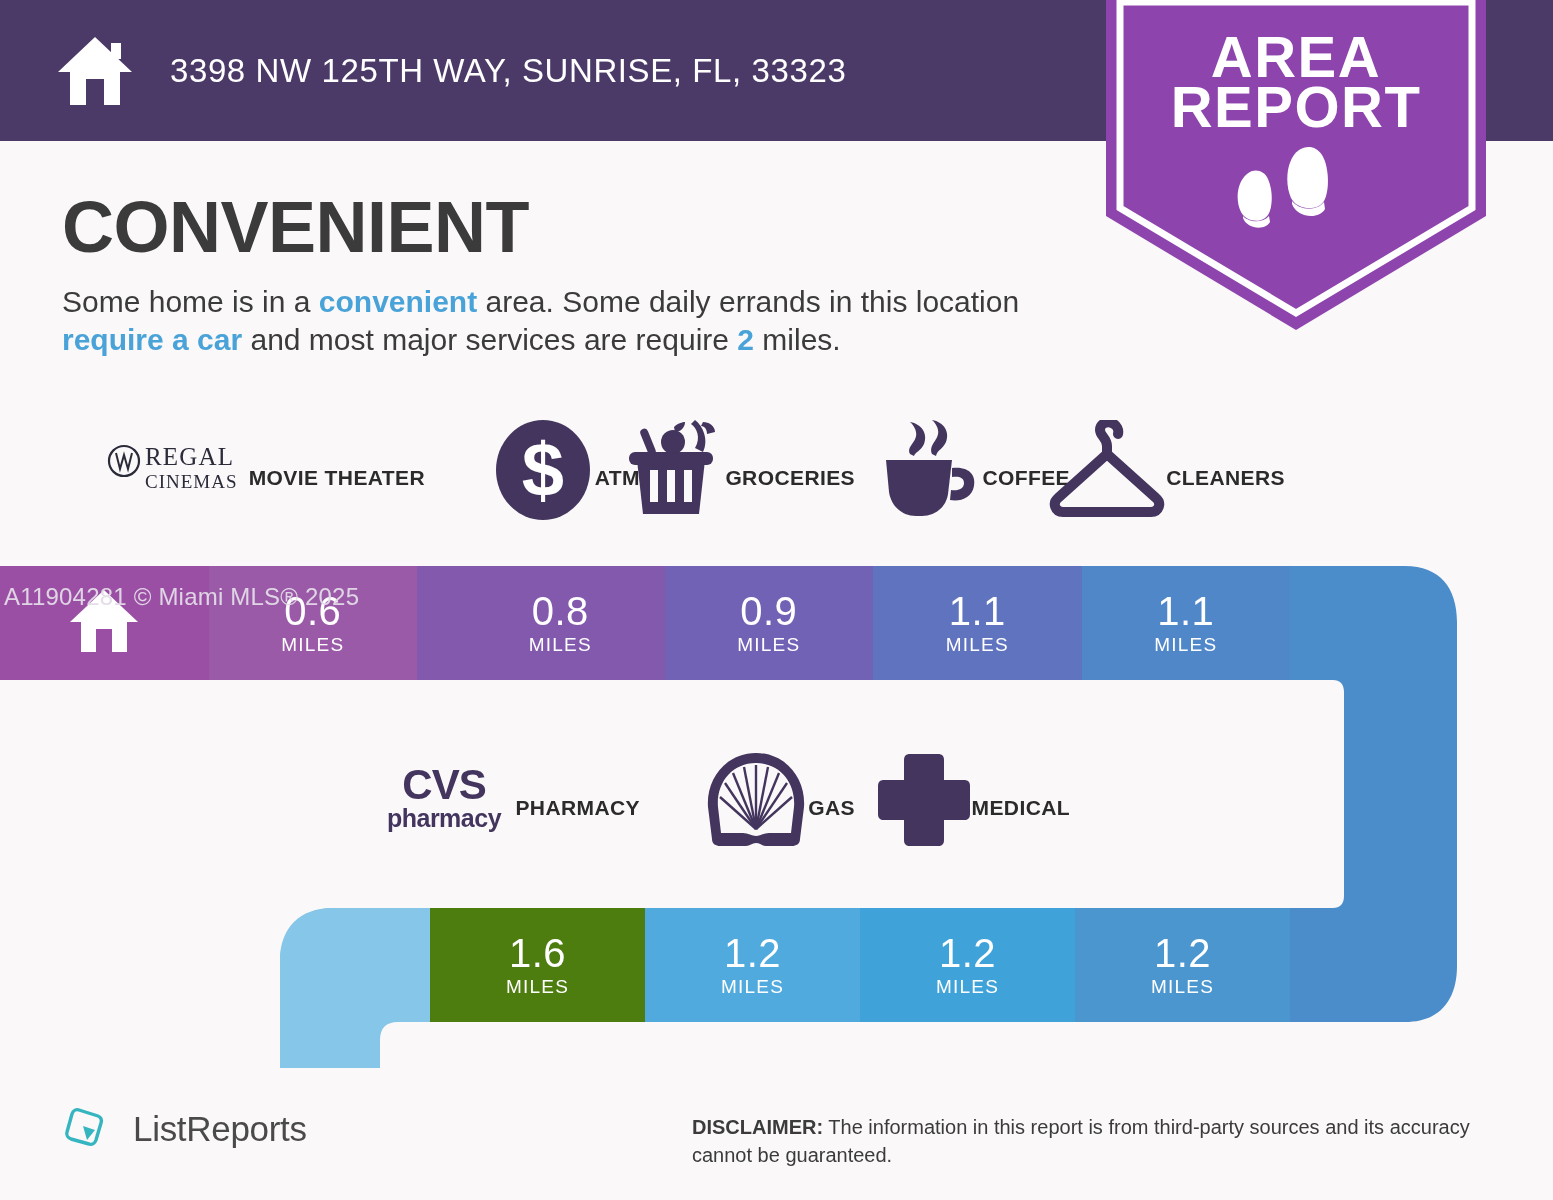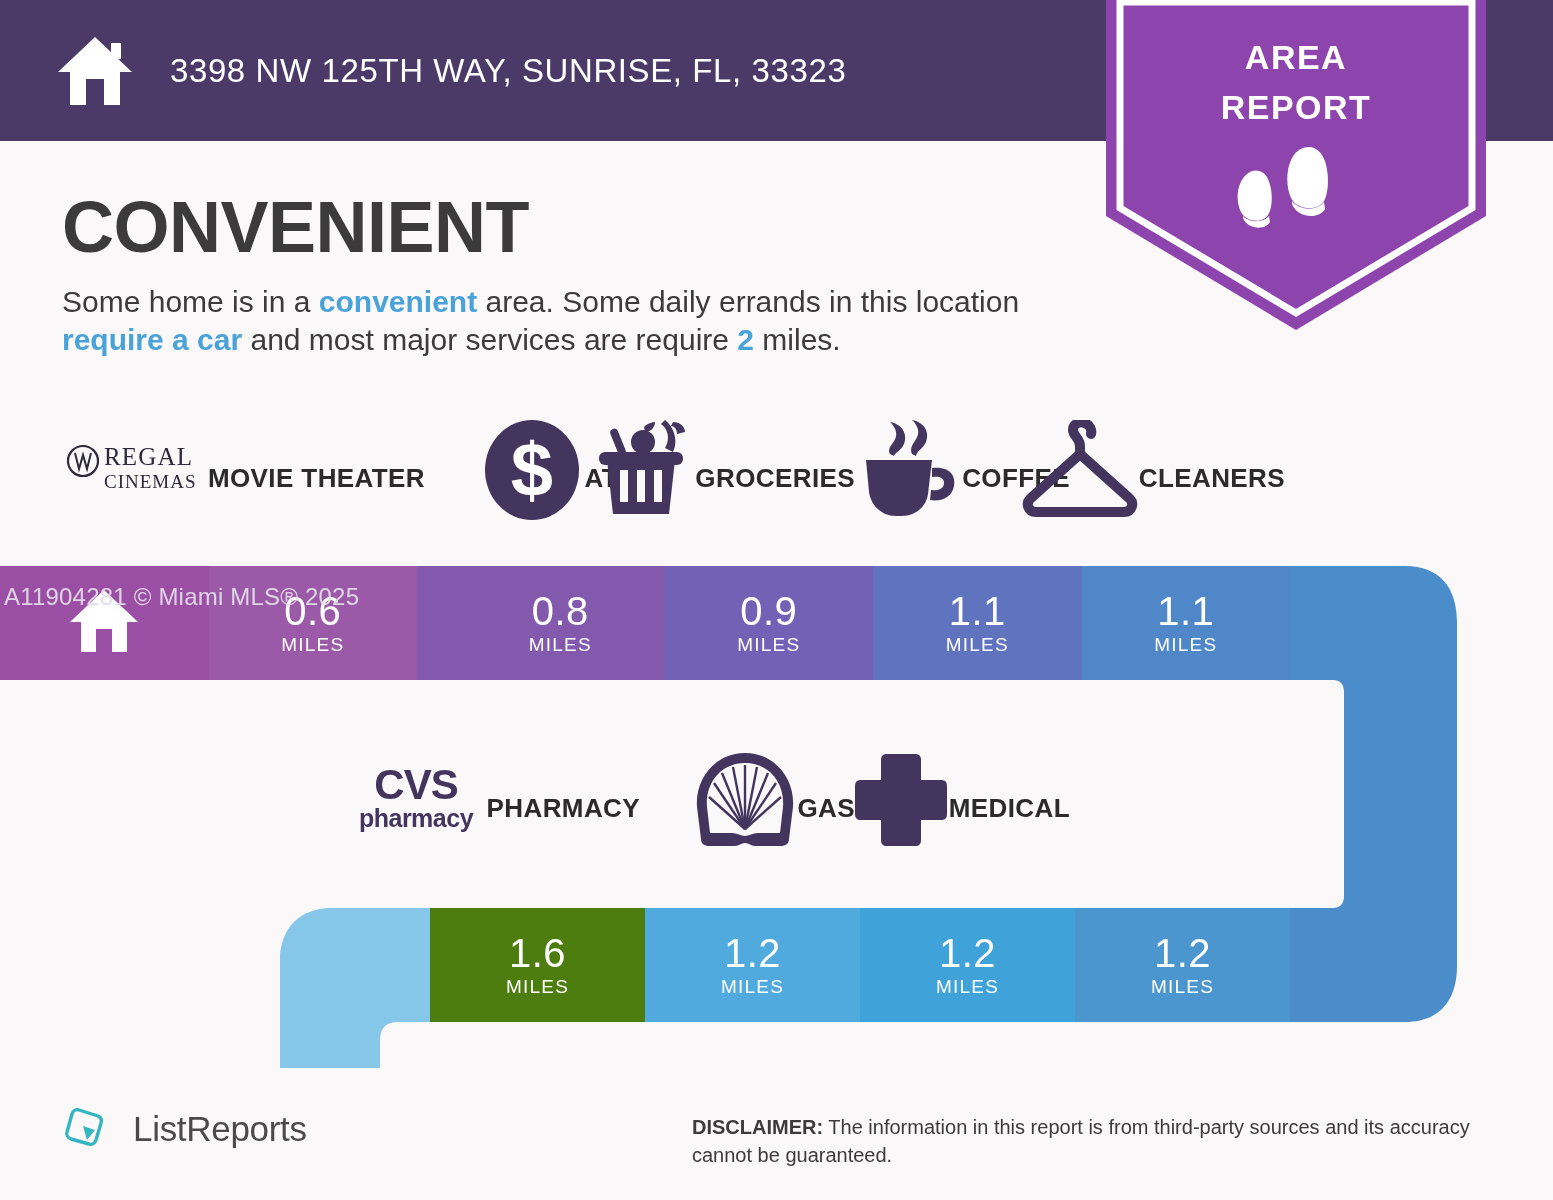--- a/index.html
+++ b/index.html
@@ -24,41 +24,41 @@
   .addr{
     color:#ffffff;font-size:33px;font-weight:500;letter-spacing:.6px;white-space:nowrap;
     font-family:"Liberation Sans", sans-serif;
   }
 
   
   .badge{position:absolute;left:1106px;top:-6px;width:380px;height:336px;}
   .badge svg{display:block;}
   .badge-txt{
     position:absolute;left:0;top:38px;width:380px;text-align:center;
-    color:#fff;font-size:34px;font-weight:bold;line-height:50px;letter-spacing:1.5px;
+    color:#fff;font-size:58px;font-weight:bold;line-height:50px;letter-spacing:1.5px;
   }
   .badge-feet{position:absolute;left:123px;top:152px;width:135px;height:95px;}
 
   
   .h1{
     position:absolute;left:62px;top:188px;
     font-size:72px;font-weight:bold;color:#3b3b3b;letter-spacing:-.5px;line-height:78px;
   }
   .sub{
     position:absolute;left:62px;top:283px;width:1010px;
     font-size:30px;line-height:38px;color:#3b3b3b;font-weight:400;
   }
   .hl{color:#4aa3d8;font-weight:bold;}
 
   
   .icon-row{position:absolute;display:flex;}
   .icon-cell{width:215px;display:flex;flex-direction:row;align-items:center;justify-content:flex-end;}
   .icon-art{height:110px;display:flex;align-items:center;justify-content:center;}
   .icon-label{
-    margin-top:16px;font-size:26px;font-weight:bold;color:#2b2b2b;letter-spacing:.4px;white-space:nowrap;
+    margin-top:16px;font-size:21px;font-weight:bold;color:#2b2b2b;letter-spacing:.4px;white-space:nowrap;
   }
   #icon-row-1{left:210px;top:415px;}
   #icon-row-2{left:425px;top:745px;}
 
   
   .track{position:absolute;left:0;top:566px;width:1553px;height:500px;}
   .bar{position:absolute;display:flex;overflow:hidden;}
   .seg{
     width:215px;height:114px;display:flex;flex-direction:column;
     align-items:center;justify-content:center;color:#fff;

